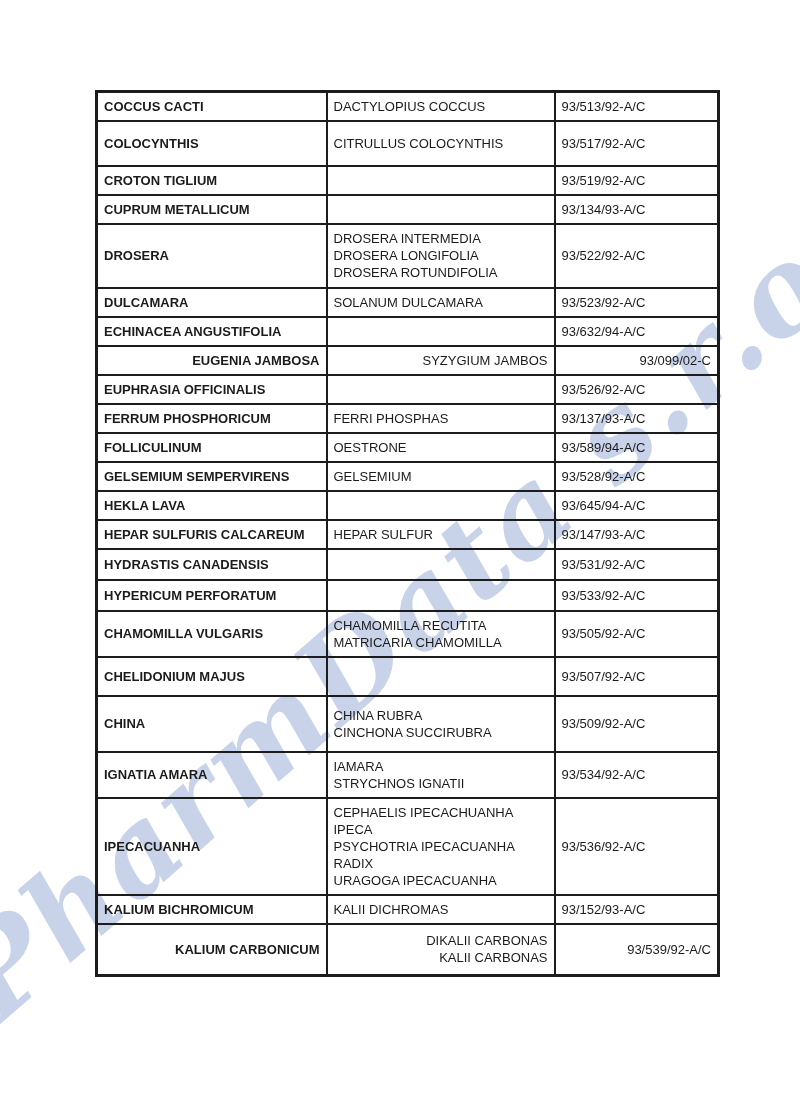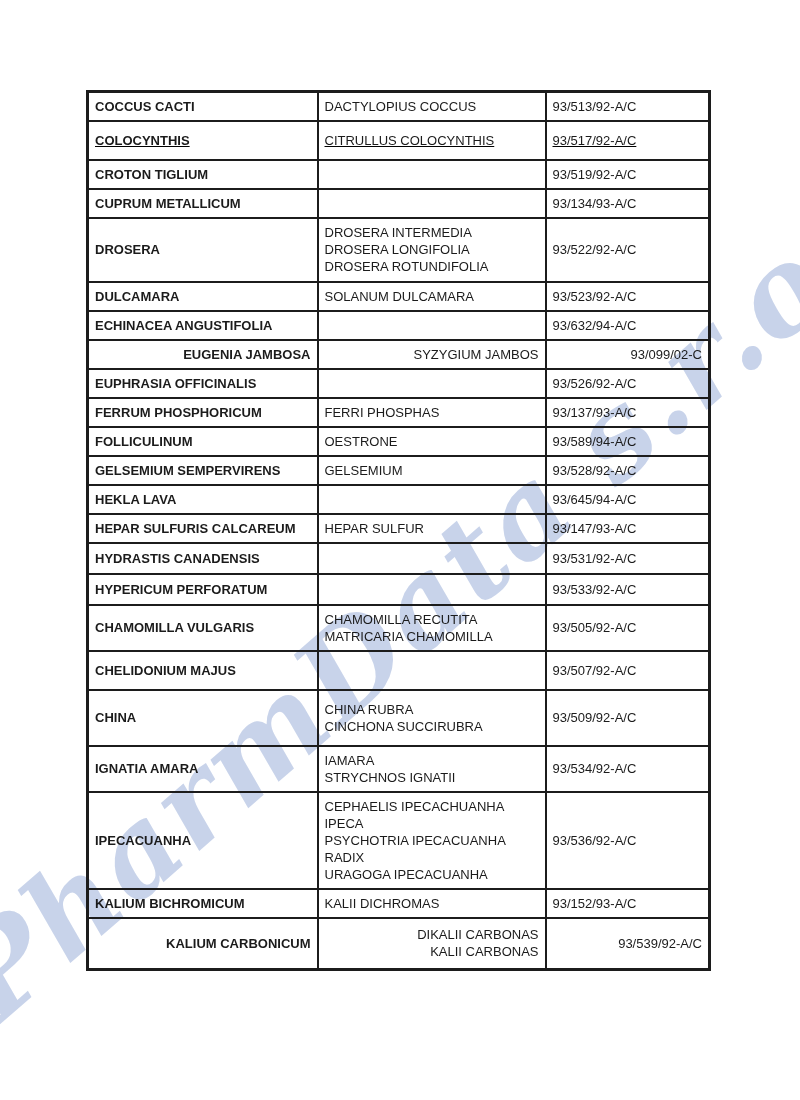--- a/index.html
+++ b/index.html
@@ -28,21 +28,21 @@
     font-size: 118px;
     letter-spacing: 3px;
     white-space: nowrap;
     text-align: center;
     z-index: 0;
     opacity: 0.9;
     user-select: none;
   }
   table.substance-table {
     position: absolute;
-    left: 86px;
+    left: 95px;
     top: 90px;
     width: 622px;
     table-layout: fixed;
     border-collapse: collapse;
     border: 3px solid #1c1c1c;
     z-index: 1;
     background: transparent;
   }
   table.substance-table td {
     border: 2px solid #1c1c1c;
@@ -74,21 +74,21 @@
       <col style="width:164px">
     </colgroup>
     <tbody>
         <tr style="height: 29px;">
           <td class="col-name">COCCUS CACTI</td>
           <td class="col-syn">
             <div class="syn-line">DACTYLOPIUS COCCUS</div>
           </td>
           <td class="col-code">93/513/92-A/C</td>
         </tr>
-        <tr style="height: 39px; text-decoration: underline;">
+        <tr style="height: 45px;">
           <td class="col-name">COLOCYNTHIS</td>
           <td class="col-syn">
             <div class="syn-line">CITRULLUS COLOCYNTHIS</div>
           </td>
           <td class="col-code">93/517/92-A/C</td>
         </tr>
         <tr style="height: 29px;">
           <td class="col-name">CROTON TIGLIUM</td>
           <td class="col-syn"></td>
           <td class="col-code">93/519/92-A/C</td>

